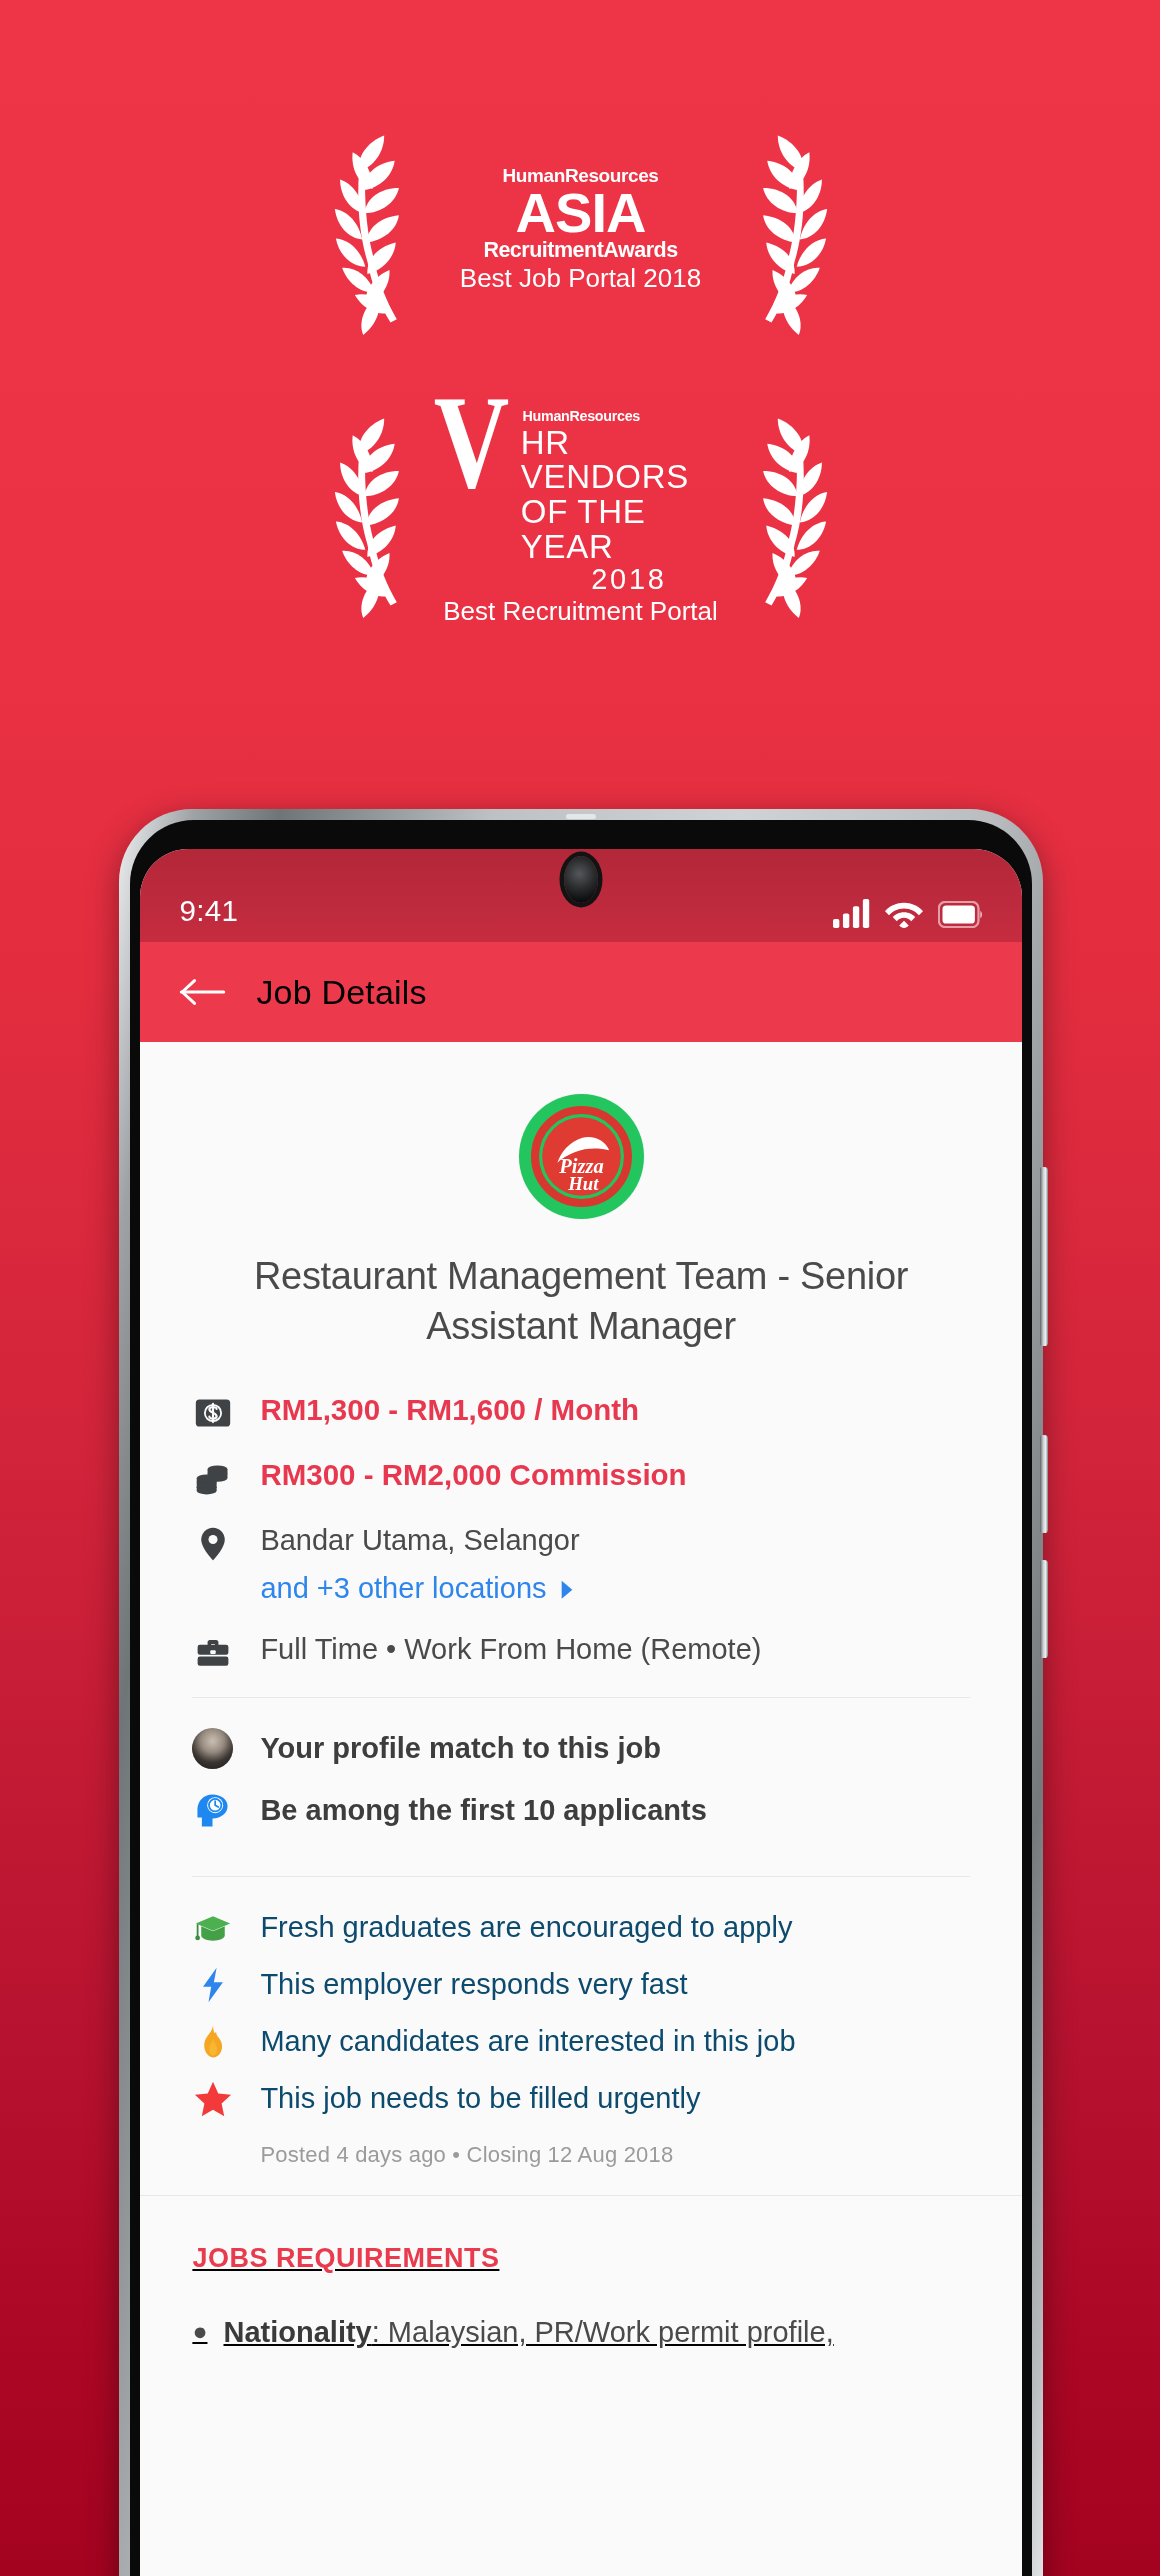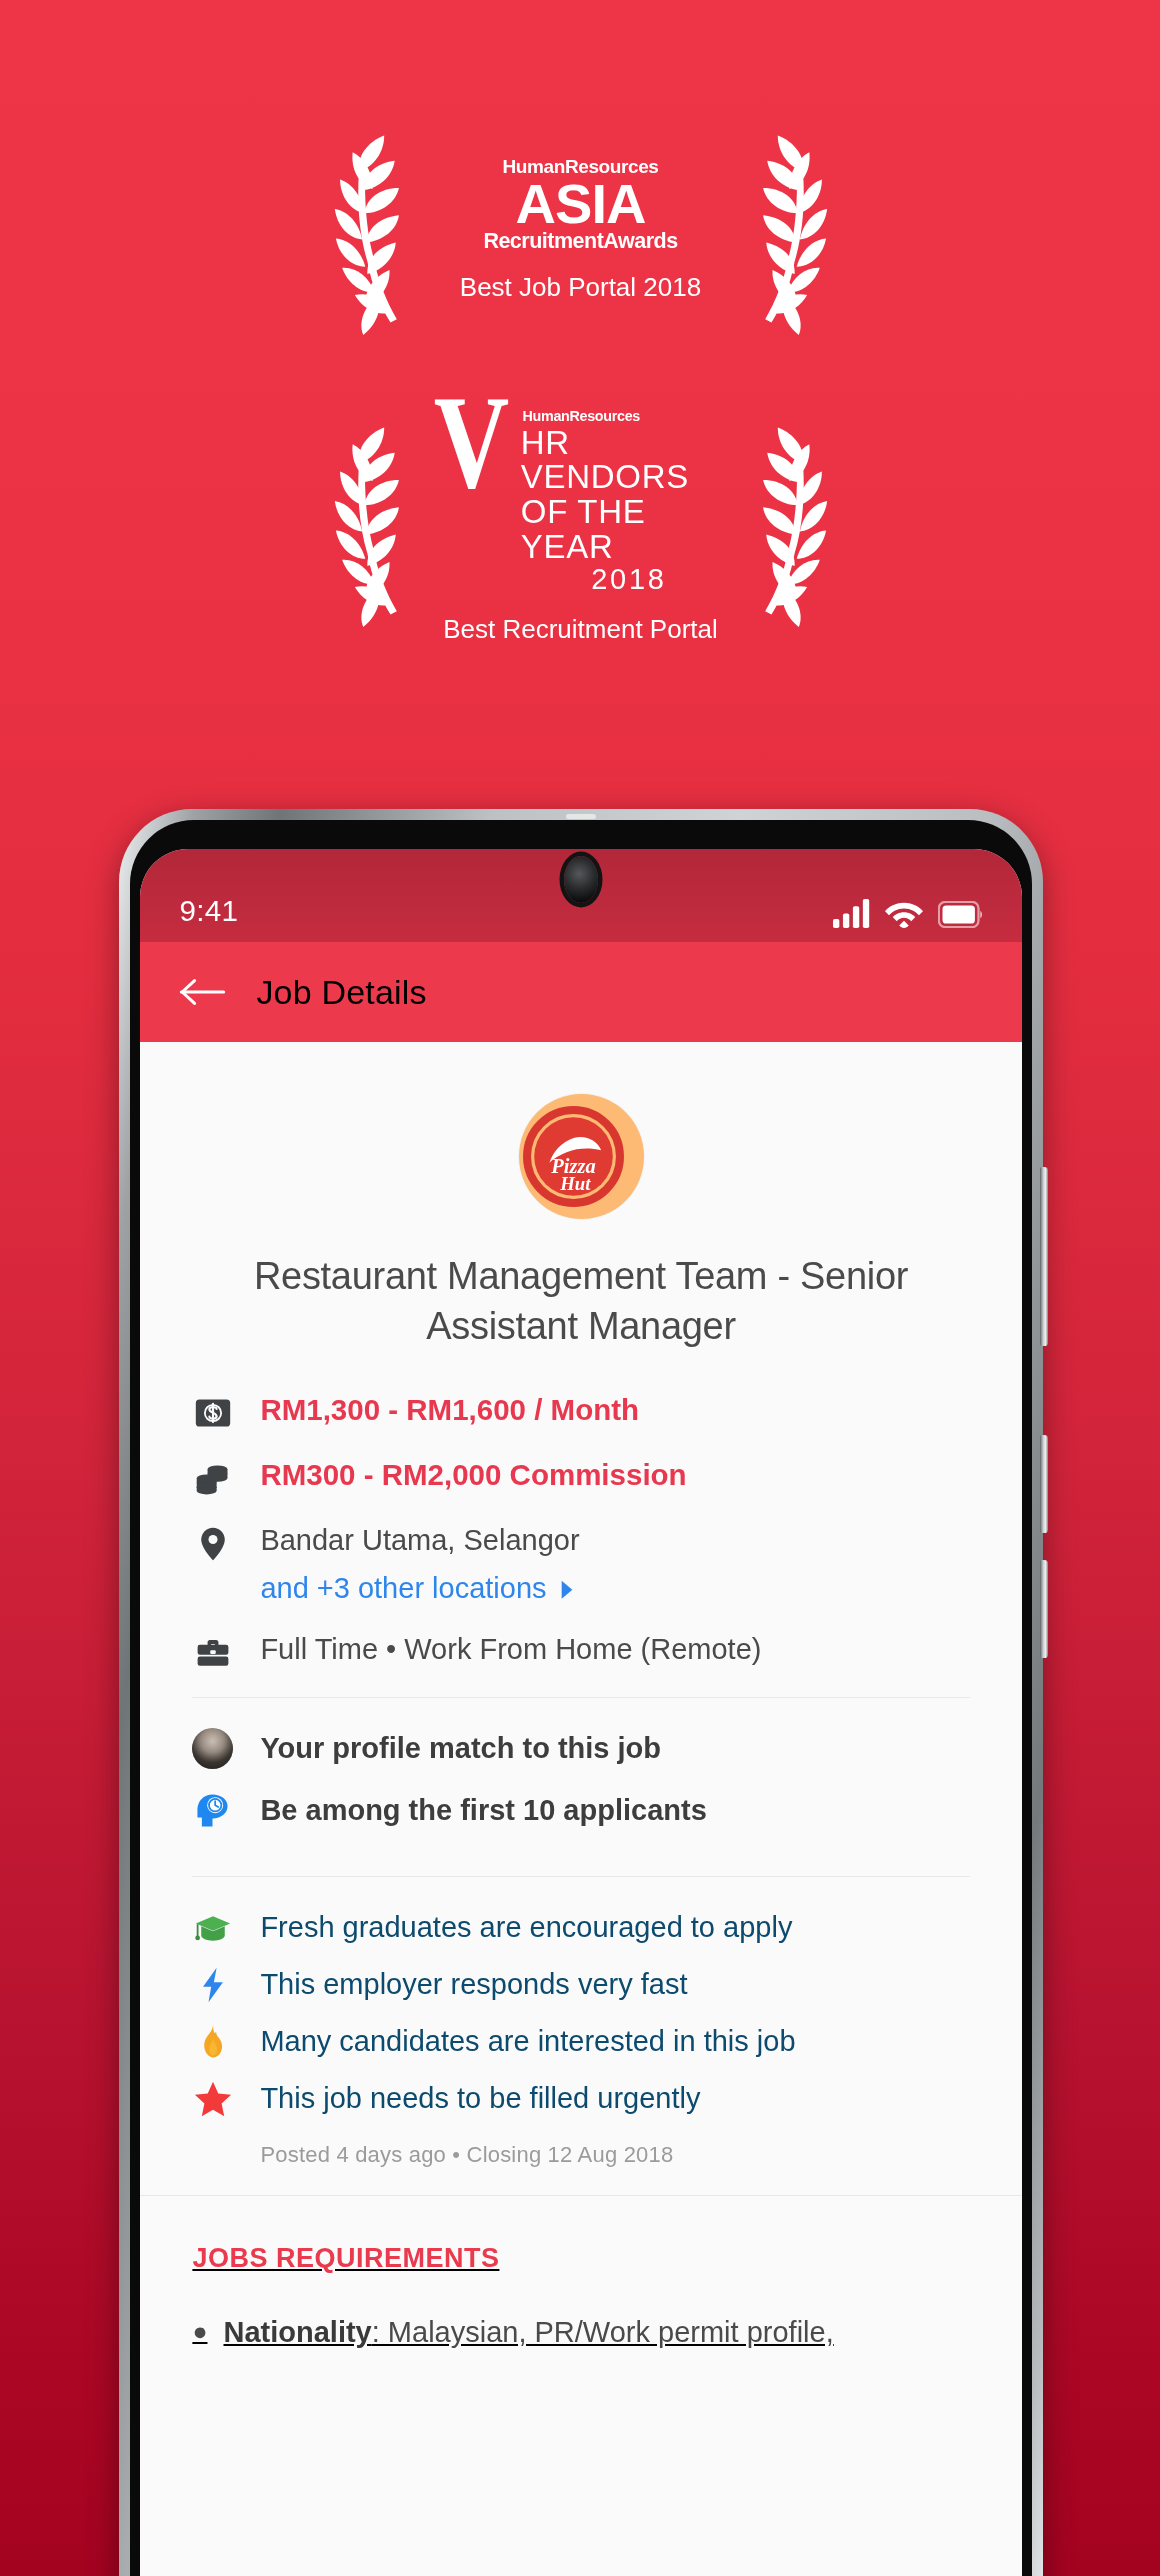--- a/index.html
+++ b/index.html
@@ -84,21 +84,20 @@
     letter-spacing: -0.5px;
     line-height: 1.1;
     margin-top: 0.9px;
   }
   .award-caption {
     color: #ffffff;
     font-size: 26px;
     font-weight: 500;
     text-align: center;
     line-height: 1.2;
-    margin-top: 18px;
   }
   
   .vendors-row {
     display: flex;
     align-items: flex-start;
     justify-content: center;
     gap: 9px;
   }
   .v-mark {
     font-size: 134px;
@@ -260,23 +259,24 @@
   #logo-wrap {
     display: flex;
     justify-content: center;
     padding-top: 52px;
     padding-bottom: 9px;
   }
   .company-logo {
     width: 125px;
     height: 125px;
     border-radius: 50%;
-    background: #fdba74;
-    display: flex;
-    align-items: center;
+    background: #22c55e;
+    display: flex;
+    align-items: center;
+    justify-content: center;
     box-shadow: 0 0 0 0.9px #f2f2f2;
   }
   #job-title {
     font-size: 38px;
     font-weight: 500;
     color: #4a4a4a;
     text-align: center;
     line-height: 1.32;
     padding: 23px 75px 0 75px;
     letter-spacing: -0.3px;

